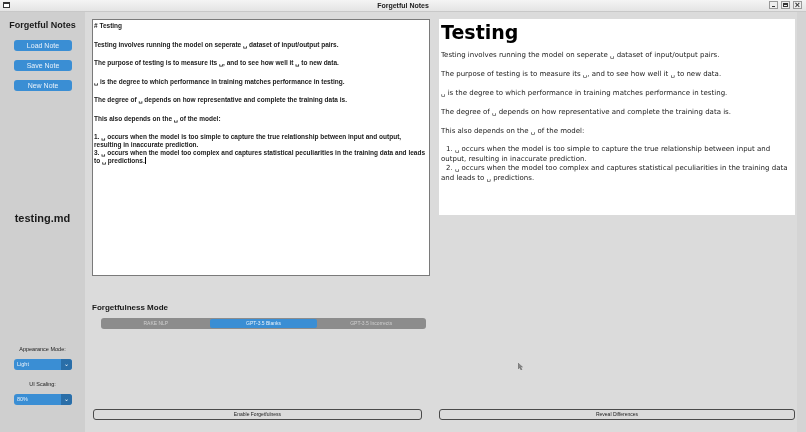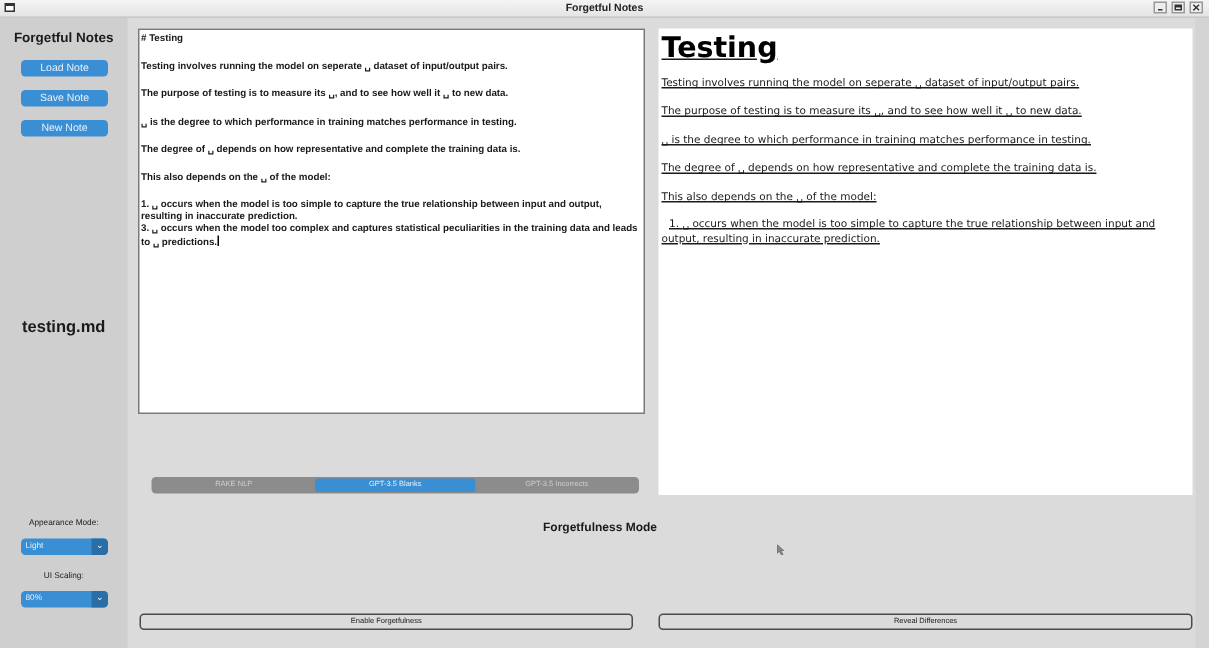--- a/index.html
+++ b/index.html
@@ -20,27 +20,27 @@
   .small-label { position:absolute; left:0; right:0; text-align:center; font-size:5.5px; color:#1a1a1a; }
   .dropdown { position:absolute; left:14px; width:58px; height:11px; background:#3a8ed4; border-radius:3px; color:#e8f1fa; font-size:5.5px; line-height:11px; }
   .dropdown .val { position:absolute; left:3px; }
   .dropdown .arrow { position:absolute; right:0; top:0; width:11px; height:11px; background:#2a6ea8; border-radius:0 3px 3px 0; text-align:center; font-size:6px; color:#fff; line-height:11px; }
 
   .editor { position:absolute; left:92px; top:19px; width:338px; height:257px; background:#fff; border:1px solid #7a7a7a; box-sizing:border-box; padding:2px 1px; font-size:6.5px; line-height:8px; color:#1a1a1a; font-family:"Liberation Sans", sans-serif; font-weight:bold; }
   .editor p { margin:0 0 10.5px 0; white-space:pre-wrap; }
   .editor p.tight { margin:0; }
   .caret { display:inline-block; width:1px; height:7px; background:#000; vertical-align:-1px; }
 
-  .preview { position:absolute; left:439px; top:19px; width:356px; height:311px; background:#fff; padding:2px 2px; box-sizing:border-box; font-family:"DejaVu Sans", sans-serif; color:#1a1a1a;text-decoration:underline; }
+  .preview { position:absolute; left:439px; top:19px; width:356px; height:196px; background:#fff; padding:2px 2px; box-sizing:border-box; font-family:"DejaVu Sans", sans-serif; color:#1a1a1a; }
   .preview h1 { margin:0 0 6px 0; font-size:19px; line-height:23px; font-weight:bold; color:#000; }
   .preview p { margin:0 0 9px 0; font-size:7px; line-height:10px; }
   .preview .li { font-size:7px; line-height:9.5px; margin:0; }
   .preview .li .n { padding-left:5px; }
 
-  .mode-title { position:absolute; left:92px; width:346px; top:303px; text-align:right; font-size:8px; font-weight:bold; color:#1a1a1a;margin-top:44px; }
+  .mode-title { position:absolute; left:92px; width:346px; top:303px; text-align:left; font-size:8px; font-weight:bold; color:#1a1a1a; }
   .segmented { position:absolute; left:101px; top:318px; width:325px; height:11px; background:#8c8c8c; border-radius:3px; display:flex; padding:1px; box-sizing:border-box; }
   .seg { flex:1; text-align:center; font-size:5px; line-height:9px; color:#cfcfcf; border-radius:2px; }
   .seg.sel { background:#3a8ed4; color:#e8f1fa; }
 
   .obtn { position:absolute; top:409px; height:11px; border:1px solid #4a4a4a; border-radius:3px; box-sizing:border-box; background:#dbdbdb; font-size:5px; text-align:center; line-height:9px; color:#1a1a1a; }
   .cursor { position:absolute; left:518px; top:363px; width:5px; height:7px; }
   .right-edge { position:absolute; left:797px; top:12px; width:9px; height:420px; background:#d4d4d4; }
 </style>
 </head>
 <body>
@@ -83,20 +83,21 @@
 </div>
 
 <div class="preview">
   <h1>Testing</h1>
   <p>Testing involves running the model on seperate ␣ dataset of input/output pairs.</p>
   <p>The purpose of testing is to measure its ␣, and to see how well it ␣ to new data.</p>
   <p>␣ is the degree to which performance in training matches performance in testing.</p>
   <p>The degree of ␣ depends on how representative and complete the training data is.</p>
   <p>This also depends on the ␣ of the model:</p>
   <div class="li"><span class="n">1.</span> <span>␣ occurs when the model is too simple to capture the true relationship between input and output, resulting in inaccurate prediction.</span></div>
+  <div class="li"><span class="n">2.</span> <span>␣ occurs when the model too complex and captures statistical peculiarities in the training data and leads to ␣ predictions.</span></div>
 </div>
 
 <div class="right-edge"></div>
 
 <div class="mode-title">Forgetfulness Mode</div>
 <div class="segmented">
   <div class="seg">RAKE NLP</div>
   <div class="seg sel">GPT-3.5 Blanks</div>
   <div class="seg">GPT-3.5 Incorrects</div>
 </div>

